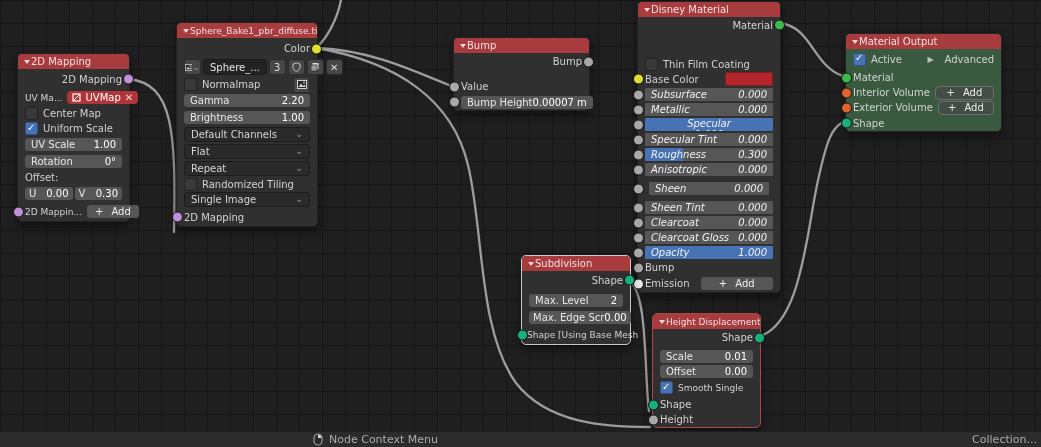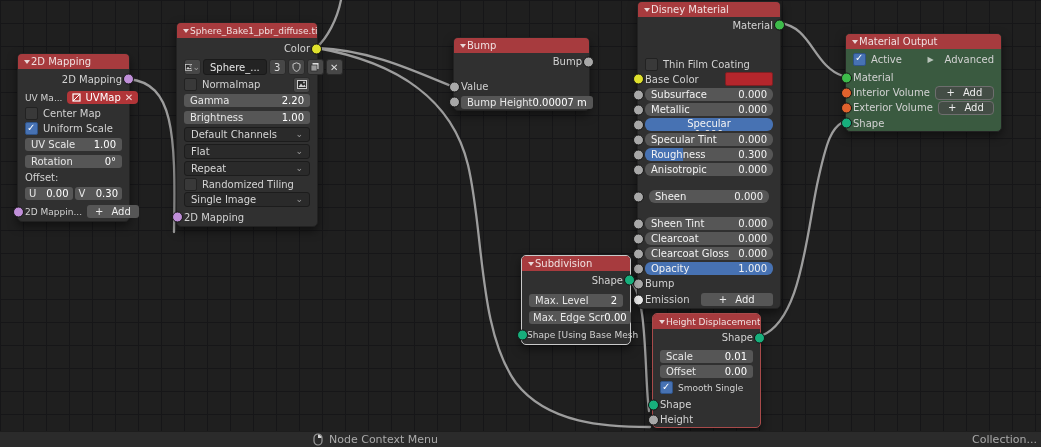--- a/index.html
+++ b/index.html
@@ -35,21 +35,21 @@
   .field .lab{opacity:.95;} .field .val{color:#fff;}
   .dark-field{background:#232323;border:1px solid #1a1a1a;}
   .dd{flex:1;display:flex;justify-content:space-between;align-items:center;background:#2a2a2a;
       border:1px solid #1c1c1c;border-radius:3px;height:13px;padding:0 6px;color:#d6d6d6;}
   .chev{color:#9b9b9b;font-size:9px;line-height:9px;}
   .cb{width:11px;height:11px;border-radius:2px;background:#393939;border:1px solid #222;
       position:relative;flex:none;}
   .cb.on{background:#4772b3;border-color:#2f5387;}
   .cb.on::after{content:"✓";position:absolute;left:1px;top:-1.5px;font-size:10px;color:#fff;font-weight:bold;}
   .slider{flex:1;display:flex;justify-content:space-between;align-items:center;background:#565656;
-          border-radius:6px;height:13px;padding:0 6px;color:#f2f2f2;overflow:hidden;}
+          border-radius:1px;height:13px;padding:0 6px;color:#f2f2f2;overflow:hidden;font-style:italic;}
   .btn{display:flex;align-items:center;justify-content:center;gap:8px;background:#565656;
        border-radius:3px;height:13px;padding:0 8px;color:#eee;}
   .btn.dark{background:#434d45;border:1px solid #6e6e6e;height:12px;border-radius:4px;}
   .chip{display:flex;align-items:center;gap:4px;background:#b13538;border-radius:4px;
         height:13px;padding:0 5px;color:#fff;flex:1;}
   .chip .x{margin-left:auto;color:#f4dada;}
   .ibtn{display:flex;align-items:center;justify-content:center;background:#474747;border:1px solid #2a2a2a;
         border-radius:3px;height:14px;min-width:15px;color:#ddd;}
   .swatch{width:46px;height:12px;background:#b4262c;border-radius:2px;border:1px solid #7e1f22;}
   .statusbar{position:absolute;left:0;bottom:0;width:100%;height:15px;background:#2b2b2b;
@@ -309,21 +309,21 @@
         <span>0.300</span>
       </span>
     </div>
     <div class="row" style="height:15px;">
       <span class="sock l gray"></span>
       <span class="slider" style="background: linear-gradient(to right, rgb(71, 114, 179) 0%, rgb(86, 86, 86) 0%);">
         <span>Anisotropic</span>
         <span>0.000</span>
       </span>
     </div>
-    <div class="row" style="height:15px;padding:12px 11px;">
+    <div class="row" style="height:15px;padding:4px 11px;">
       <span class="sock l gray"></span>
       <span class="slider" style="background: linear-gradient(to right, rgb(71, 114, 179) 0%, rgb(86, 86, 86) 0%);">
         <span>Sheen</span>
         <span>0.000</span>
       </span>
     </div>
     <div class="row" style="height:15px;">
       <span class="sock l gray"></span>
       <span class="slider" style="background: linear-gradient(to right, rgb(71, 114, 179) 0%, rgb(86, 86, 86) 0%);">
         <span>Sheen Tint</span>

